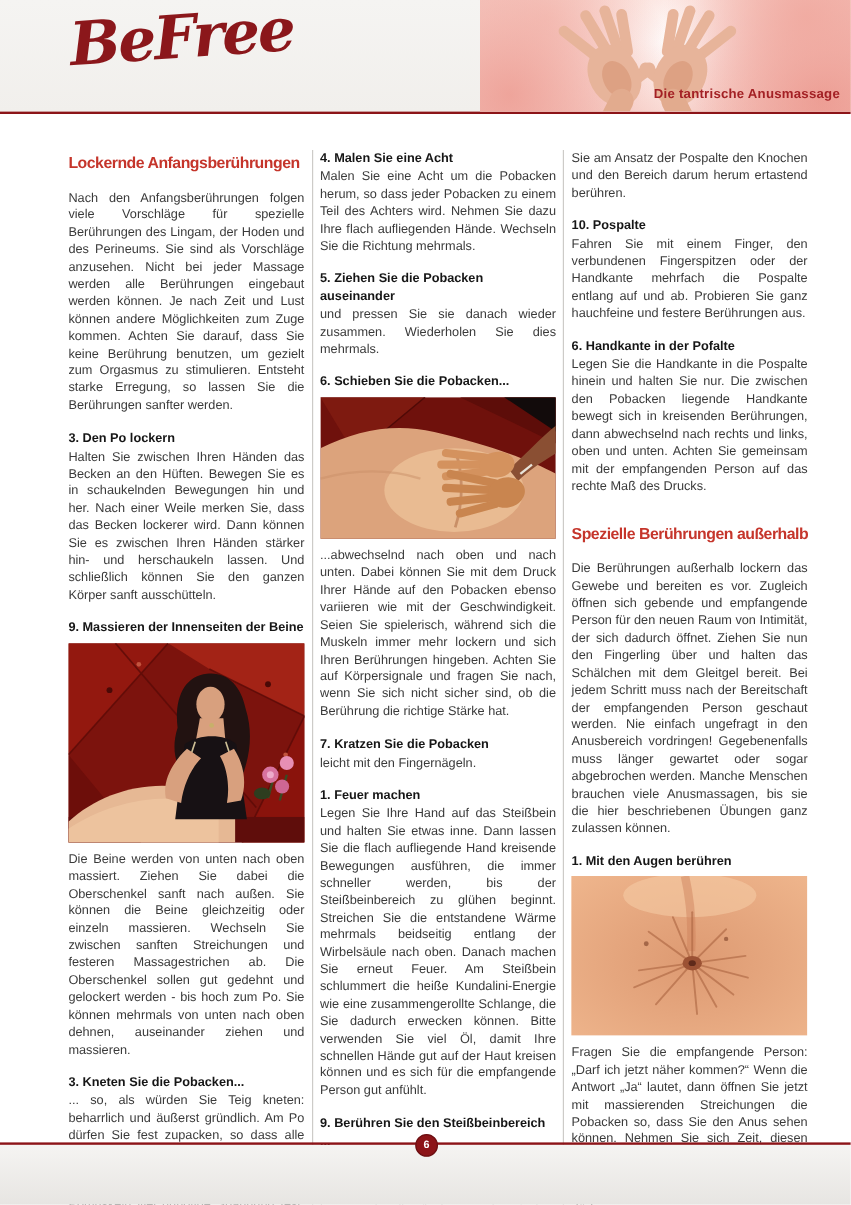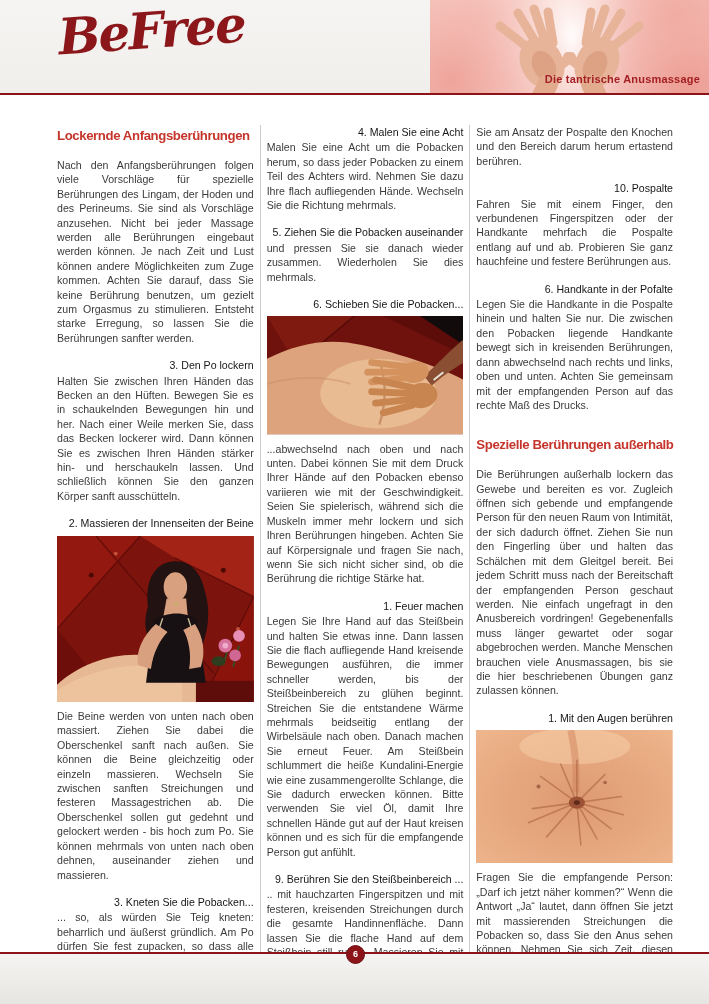--- a/index.html
+++ b/index.html
@@ -13,21 +13,21 @@
     background:linear-gradient(#f5f4f2,#f1efec);
     border-bottom:2px solid #8c1418;
   }
   .logo-wrap{position:absolute;left:58px;top:6px;width:230px;height:84px;}
   .logo-text{
     font-family:"DejaVu Serif", serif;font-style:italic;font-weight:bold;
     font-size:50px;color:#8b171b;letter-spacing:-2px;display:inline-block;
     transform:rotate(-4deg);line-height:1;
   }
   .header-art{
-    position:absolute;right:0;top:0;width:279px;height:93px;overflow:hidden;
+    position:absolute;right:0;top:0;width:309px;height:93px;overflow:hidden;
     background:
       radial-gradient(circle at 88% 15%, rgba(240,168,158,.85), rgba(240,168,158,0) 42%),
       radial-gradient(circle at 8% 85%, rgba(236,152,142,.8), rgba(236,152,142,0) 48%),
       radial-gradient(circle at 92% 88%, rgba(233,142,132,.85), rgba(233,142,132,0) 45%),
       radial-gradient(circle at 18% 15%, rgba(246,197,188,.7), rgba(246,197,188,0) 40%),
       radial-gradient(ellipse at 50% 38%, #ffffff 0%, #fdebe7 45%, #f6cfc8 100%);
   }
   .hands-svg{position:absolute;left:0;top:0;}
   .tagline{
     position:absolute;right:9px;top:73px;font-size:11px;font-weight:bold;
@@ -36,21 +36,21 @@
   
   .content{position:absolute;top:95px;left:0;width:709px;height:857px;}
   .cols{display:flex;align-items:stretch;margin:30px 36px 0 57px;min-height:828px;}
   .col{flex:1;font-size:10.6px;line-height:1.36;color:#3a3a3a;text-align:justify;min-width:0;}
   .divider{width:1px;background:#cdcbc8;margin:0 6px;}
   .red-heading{
     font-size:13.2px;font-weight:bold;color:#c5352b;letter-spacing:-0.4px;
     margin:2px 0 13px;text-align:left;white-space:nowrap;
   }
   .block{margin-bottom:13px;}
-  .block-title{font-weight:normal;color:#161616;text-align:right;margin:0 0 1px;}
+  .block-title{font-weight:bold;color:#161616;text-align:left;margin:0 0 1px;}
   .block p{margin:0;}
   .photo{display:block;width:100%;height:auto;margin:5px 0 7px;}
   
   .footer-line{position:absolute;top:952px;left:0;width:709px;height:2px;background:#8c1418;}
   .footer-bg{position:absolute;top:954px;left:0;width:709px;height:50px;
     background:linear-gradient(#f5f4f2,#e7e5e2);}
   .page-badge{
     position:absolute;top:945px;left:346px;width:17px;height:17px;border-radius:50%;
     background:#8c1418;border:1px solid #6d0f12;color:#fff;font-size:9px;font-weight:bold;
     text-align:center;line-height:17px;
@@ -99,21 +99,21 @@
     <div class="col">
       <div class="red-heading">Lockernde Anfangsberührungen</div>
       <div class="block">
         <p>Nach den Anfangsberührungen folgen viele Vorschläge für spezielle Berührungen des Lingam, der Hoden und des Perineums. Sie sind als Vorschläge anzusehen. Nicht bei jeder Massage werden alle Berührungen eingebaut werden können. Je nach Zeit und Lust können andere Möglichkeiten zum Zuge kommen. Achten Sie darauf, dass Sie keine Berührung benutzen, um gezielt zum Orgasmus zu stimulieren. Entsteht starke Erregung, so lassen Sie die Berührungen sanfter werden.</p>
       </div>
       <div class="block">
         <div class="block-title">3. Den Po lockern</div>
         <p>Halten Sie zwischen Ihren Händen das Becken an den Hüften. Bewegen Sie es in schaukelnden Bewegungen hin und her. Nach einer Weile merken Sie, dass das Becken lockerer wird. Dann können Sie es zwischen Ihren Händen stärker hin- und herschaukeln lassen. Und schließlich können Sie den ganzen Körper sanft ausschütteln.</p>
       </div>
       <div class="block">
-        <div class="block-title">2. Massieren der Innenseiten der Beine</div>
+        <div class="block-title">9. Massieren der Innenseiten der Beine</div>
         <svg class="photo" width="201" height="170" viewBox="0 0 201 170" preserveAspectRatio="none">
           <rect width="201" height="170" fill="#7c130d"></rect>
           <polygon points="0,0 85,0 0,95" fill="#93180f"></polygon>
           <polygon points="85,0 201,0 201,62 120,22" fill="#a32316"></polygon>
           <polygon points="201,62 201,170 148,170" fill="#8a130c"></polygon>
           <polygon points="0,95 62,170 0,170" fill="#6d0e0a"></polygon>
           <g stroke="#5a0b08" stroke-width="1.4" opacity=".8">
             <line x1="85" y1="0" x2="0" y2="95"></line>
               <line x1="120" y1="22" x2="201" y2="62"></line>
             <line x1="148" y1="170" x2="201" y2="62"></line>
@@ -197,20 +197,24 @@
           <g stroke="#c9854f" stroke-linecap="round" fill="none">
             <path d="M150,74 L112,66" stroke-width="7"></path>
             <path d="M150,80 L108,78" stroke-width="7"></path>
             <path d="M150,86 L112,90" stroke-width="7"></path>
             <path d="M150,92 L120,100" stroke-width="7"></path>
           </g>
           <ellipse cx="160" cy="82" rx="16" ry="13" fill="#c9854f" transform="rotate(-12 160 82)"></ellipse>
           <line x1="172" y1="66" x2="182" y2="58" stroke="#e8e4da" stroke-width="2"></line>
         </svg>
         <p>...abwechselnd nach oben und nach unten. Dabei können Sie mit dem Druck Ihrer Hände auf den Pobacken ebenso variieren wie mit der Geschwindigkeit. Seien Sie spielerisch, während sich die Muskeln immer mehr lockern und sich Ihren Berührungen hingeben. Achten Sie auf Körpersignale und fragen Sie nach, wenn Sie sich nicht sicher sind, ob die Berührung die richtige Stärke hat.</p>
+      </div>
+      <div class="block">
+        <div class="block-title">7. Kratzen Sie die Pobacken</div>
+        <p>leicht mit den Fingernägeln.</p>
       </div>
       <div class="block">
         <div class="block-title">1. Feuer machen</div>
         <p>Legen Sie Ihre Hand auf das Steißbein und halten Sie etwas inne. Dann lassen Sie die flach aufliegende Hand kreisende Bewegungen ausführen, die immer schneller werden, bis der Steißbeinbereich zu glühen beginnt. Streichen Sie die entstandene Wärme mehrmals beidseitig entlang der Wirbelsäule nach oben. Danach machen Sie erneut Feuer. Am Steißbein schlummert die heiße Kundalini-Energie wie eine zusammengerollte Schlange, die Sie dadurch erwecken können. Bitte verwenden Sie viel Öl, damit Ihre schnellen Hände gut auf der Haut kreisen können und es sich für die empfangende Person gut anfühlt.</p>
       </div>
       <div class="block">
         <div class="block-title">9. Berühren Sie den Steißbeinbereich ...</div>
         <p>.. mit hauchzarten Fingerspitzen und mit festeren, kreisenden Streichungen durch die gesamte Handinnenfläche. Dann lassen Sie die flache Hand auf dem Steißbein still ruhen. Massieren Sie mit der flachen Hand bzw. der Handinnenfläche fest den gesamten Steißbeinbereich. Mit dem Daumen können</p>
       </div>
     </div>

